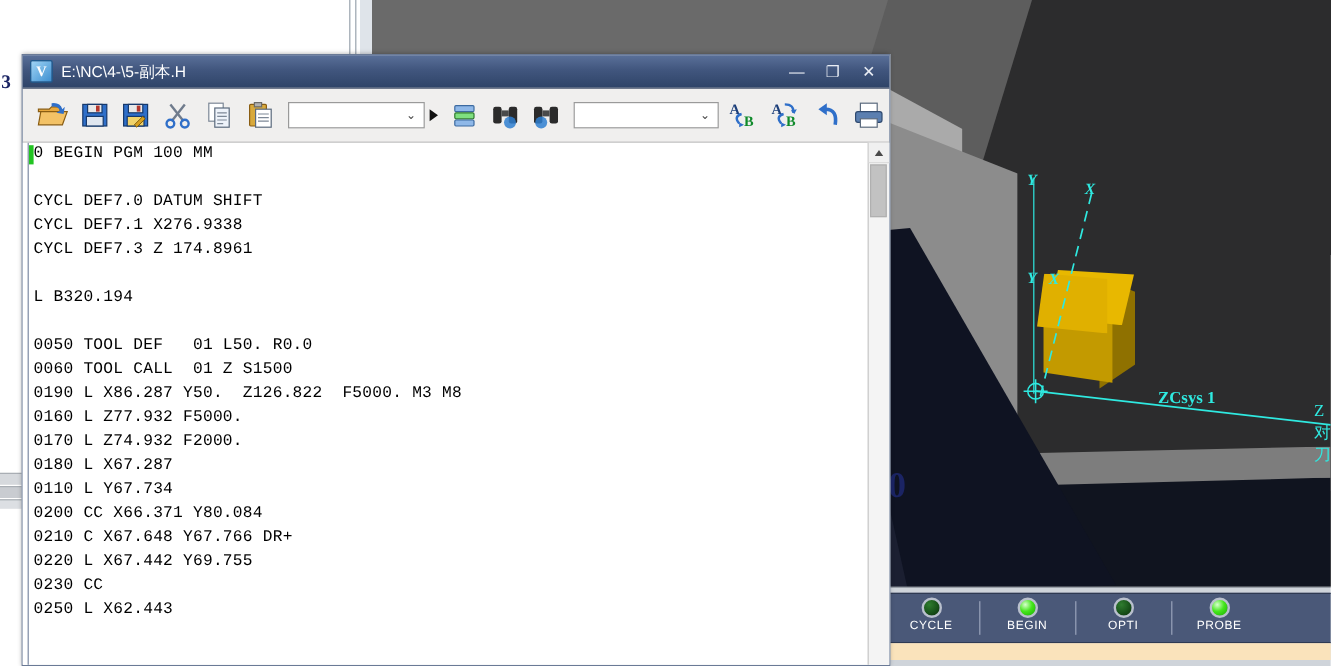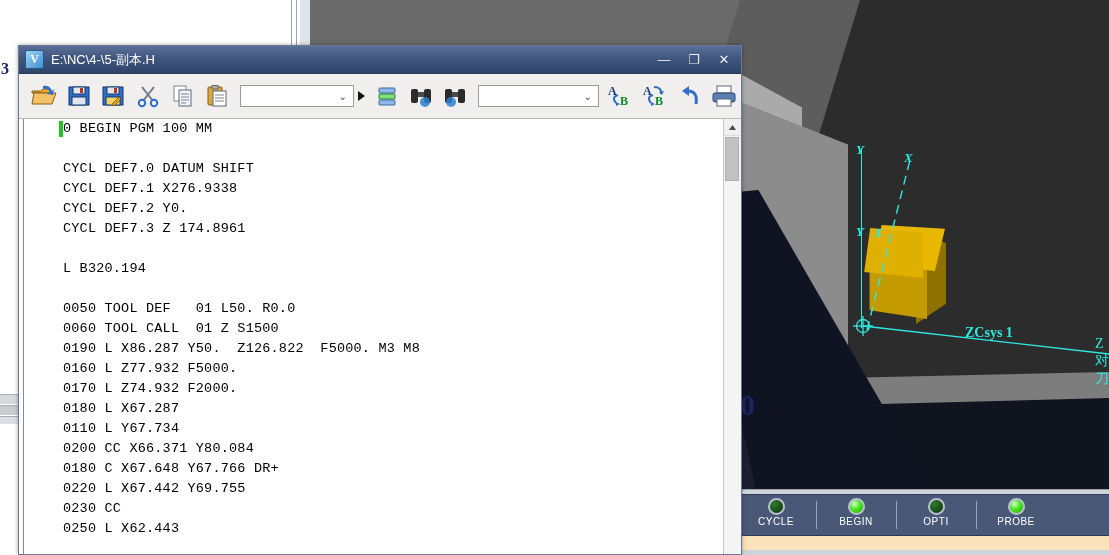--- a/index.html
+++ b/index.html
@@ -115,21 +115,21 @@
   .tb{width:40px;height:38px;display:flex;align-items:center;justify-content:center;}
   .tb svg{display:block;}
   .combo{height:22px;background:#ffffff;border:1px solid #9a9a9a;box-sizing:border-box;
       display:flex;align-items:center;justify-content:flex-end;padding-right:6px;}
   .combo .chev{color:#4a4a4a;font-size:10px;}
   .arrow-right{width:0;height:0;border-left:7px solid #111;border-top:5px solid transparent;
       border-bottom:5px solid transparent;margin:0 4px;}
 
   #editor-body{position:absolute;left:0;top:73px;right:0;bottom:0;background:#ffffff;display:flex;}
   #gutter{width:4px;background:#ffffff;border-right:1px solid #7d8ba3;flex:0 0 4px;}
-  #code{flex:1;position:relative;overflow:hidden;padding-left:4px;margin-left:35px;}
+  #code{flex:1;position:relative;overflow:hidden;padding-left:4px;}
   .codeline{height:20px;line-height:20px;font-family:"Liberation Mono","DejaVu Sans Mono",monospace;
       font-size:13.5px;color:#000000;white-space:pre;letter-spacing:.2px;}
   #cursor-mark{position:absolute;left:0px;top:2px;width:4px;height:16px;background:#22c422;}
   #vscroll{width:17px;background:#f4f4f4;border-left:1px solid #c8c8c8;position:relative;flex:0 0 17px;}
   .sb-arrow{height:16px;width:100%;display:flex;align-items:center;justify-content:center;
       background:#f0f0f0;border-bottom:1px solid #dcdcdc;}
   .sb-thumb{position:absolute;left:1px;top:18px;width:14px;height:44px;background:#c2c2c2;border:1px solid #b0b0b0;box-sizing:border-box;}
 </style>
 </head>
 <body>
@@ -389,34 +389,33 @@
 
   <div id="editor-body">
     <div id="gutter"></div>
     <div id="code">
       <div id="cursor-mark"></div>
       <div id="code-host">
           <div class="codeline">0 BEGIN PGM 100 MM</div>
           <div class="codeline"></div>
           <div class="codeline">CYCL DEF7.0 DATUM SHIFT</div>
           <div class="codeline">CYCL DEF7.1 X276.9338</div>
-          <div class="codeline">CYCL DEF7.2 Y0.</div>
           <div class="codeline">CYCL DEF7.3 Z 174.8961</div>
           <div class="codeline"></div>
           <div class="codeline">L B320.194</div>
           <div class="codeline"></div>
           <div class="codeline">0050 TOOL DEF   01 L50. R0.0</div>
           <div class="codeline">0060 TOOL CALL  01 Z S1500</div>
           <div class="codeline">0190 L X86.287 Y50.  Z126.822  F5000. M3 M8</div>
           <div class="codeline">0160 L Z77.932 F5000.</div>
           <div class="codeline">0170 L Z74.932 F2000.</div>
           <div class="codeline">0180 L X67.287</div>
           <div class="codeline">0110 L Y67.734</div>
           <div class="codeline">0200 CC X66.371 Y80.084</div>
-          <div class="codeline">0180 C X67.648 Y67.766 DR+</div>
+          <div class="codeline">0210 C X67.648 Y67.766 DR+</div>
           <div class="codeline">0220 L X67.442 Y69.755</div>
           <div class="codeline">0230 CC</div>
           <div class="codeline">0250 L X62.443</div>
         </div>
     </div>
     <div id="vscroll">
       <div class="sb-arrow">
         <svg width="9" height="7" viewBox="0 0 9 7">
             <path d="M4.5 1 L8 6 L1 6 Z" fill="#4a4a4a"></path>
           </svg>

